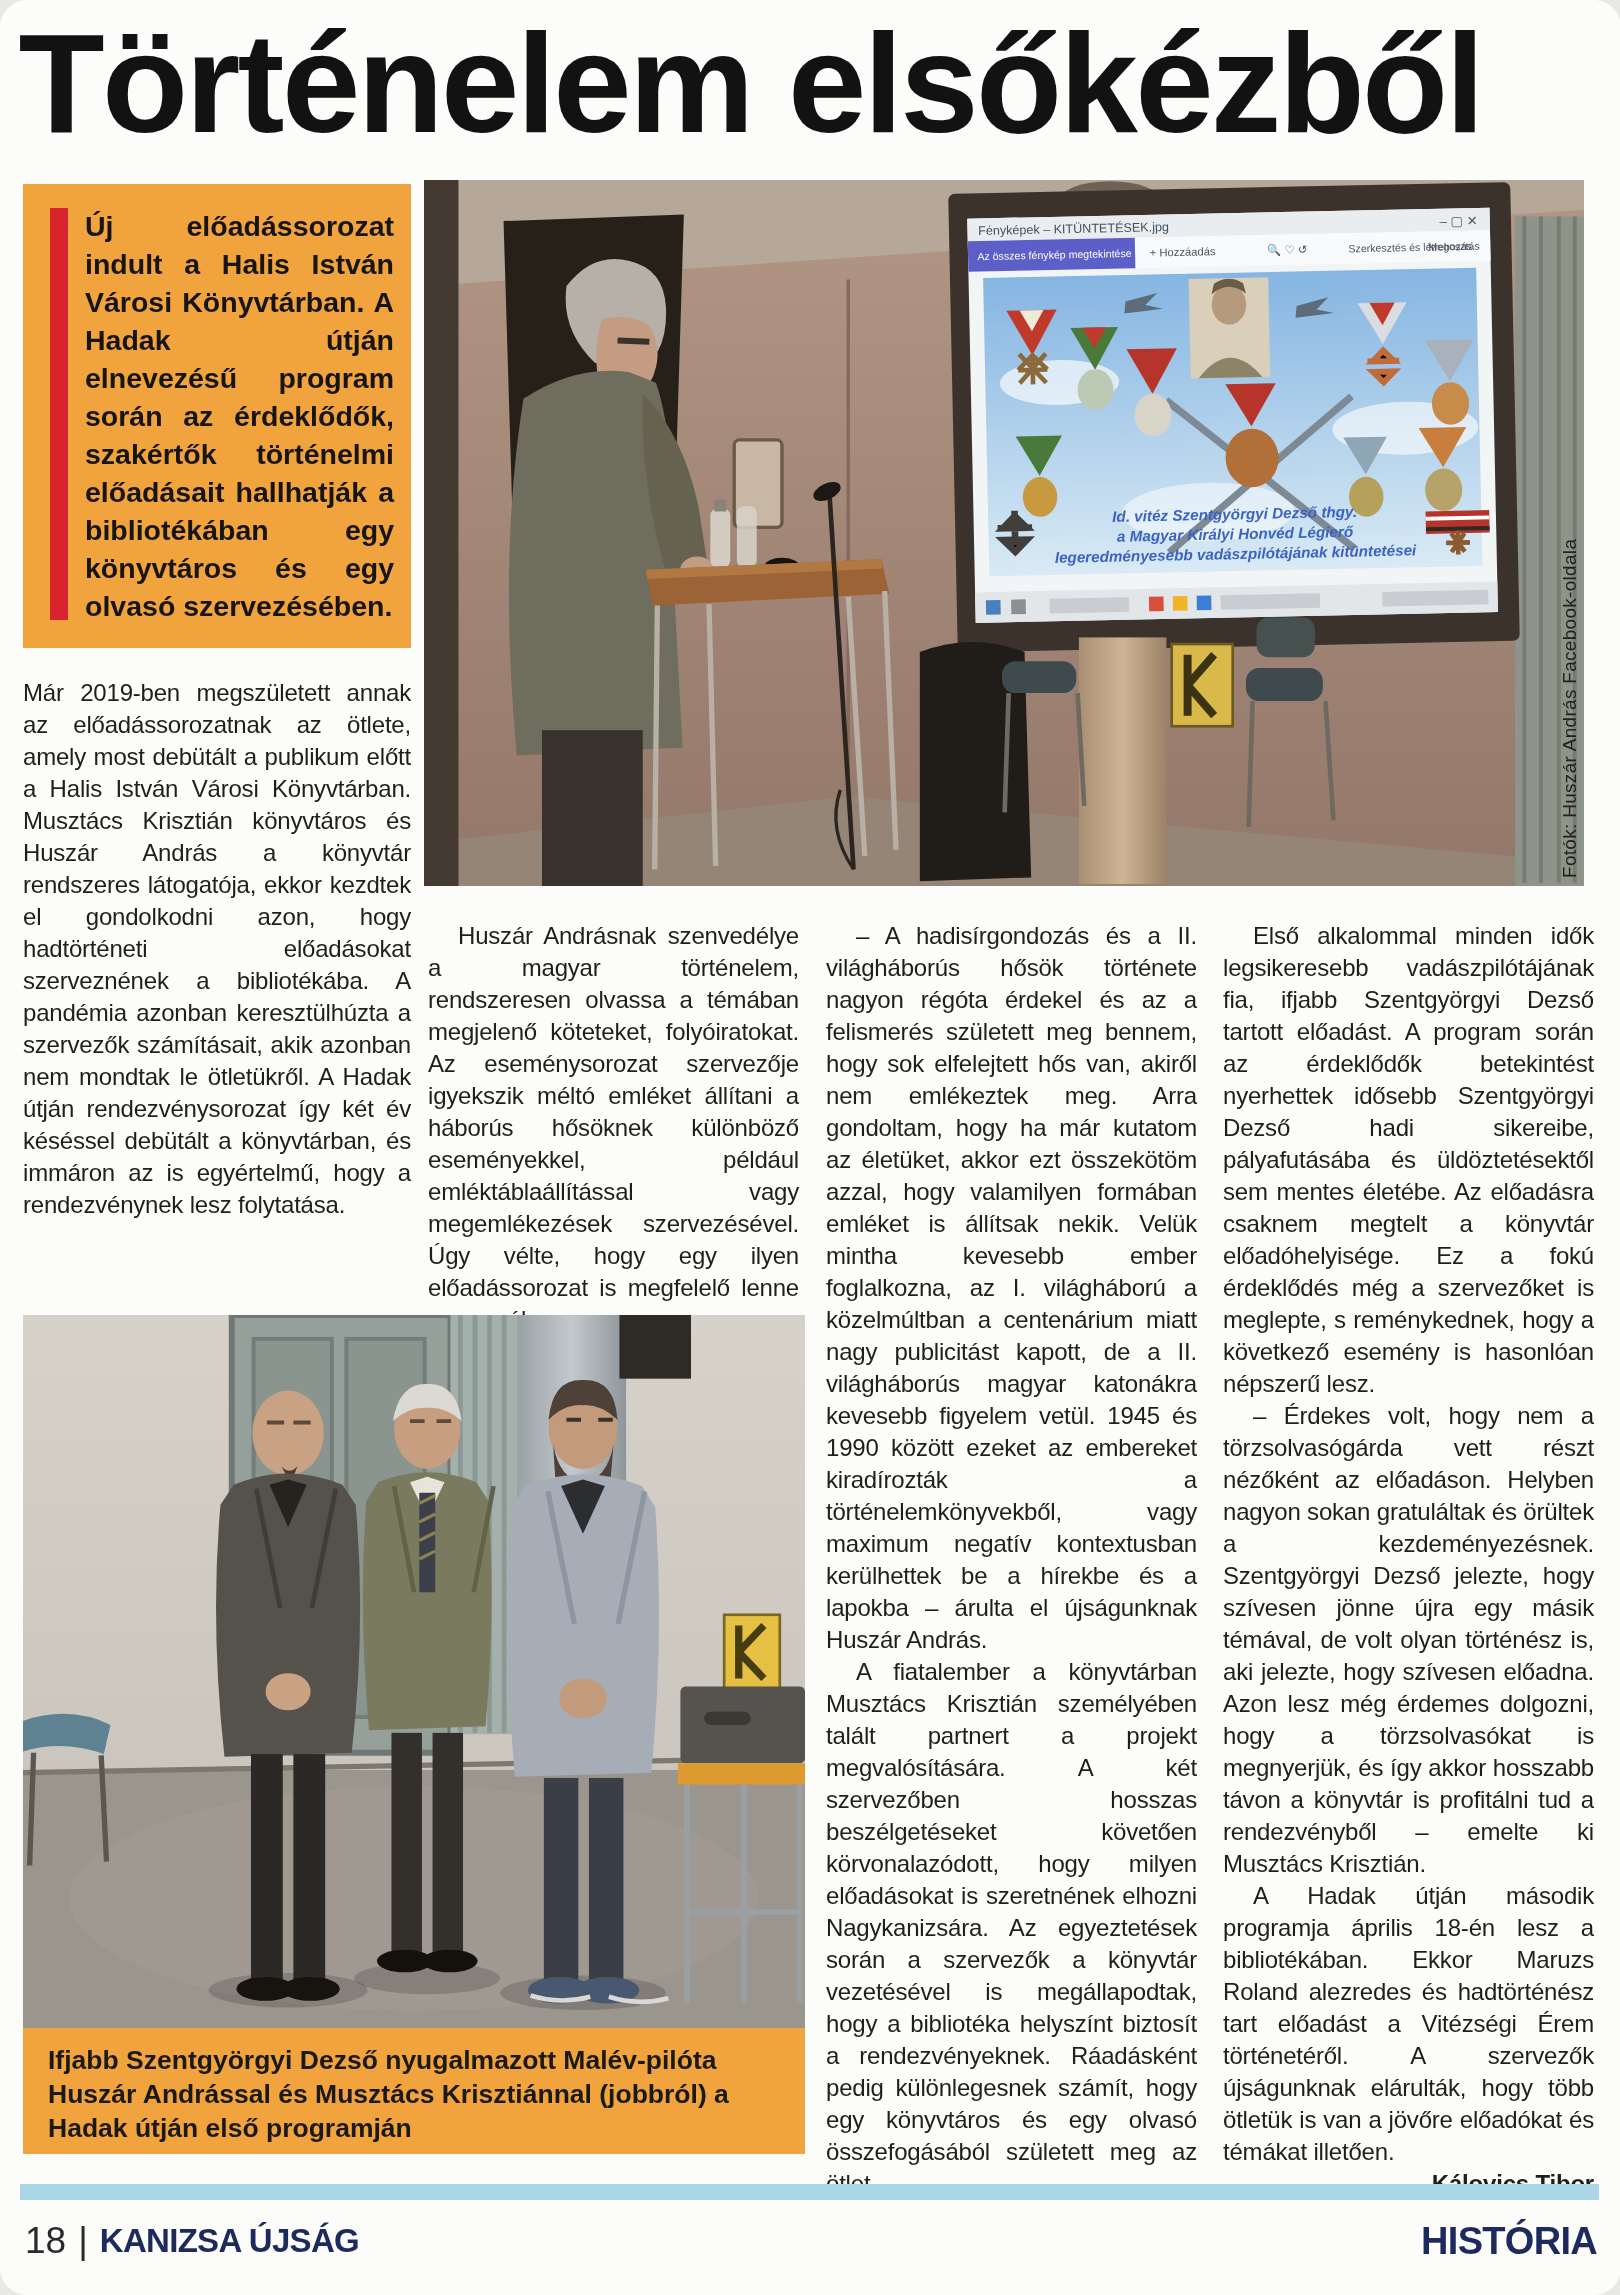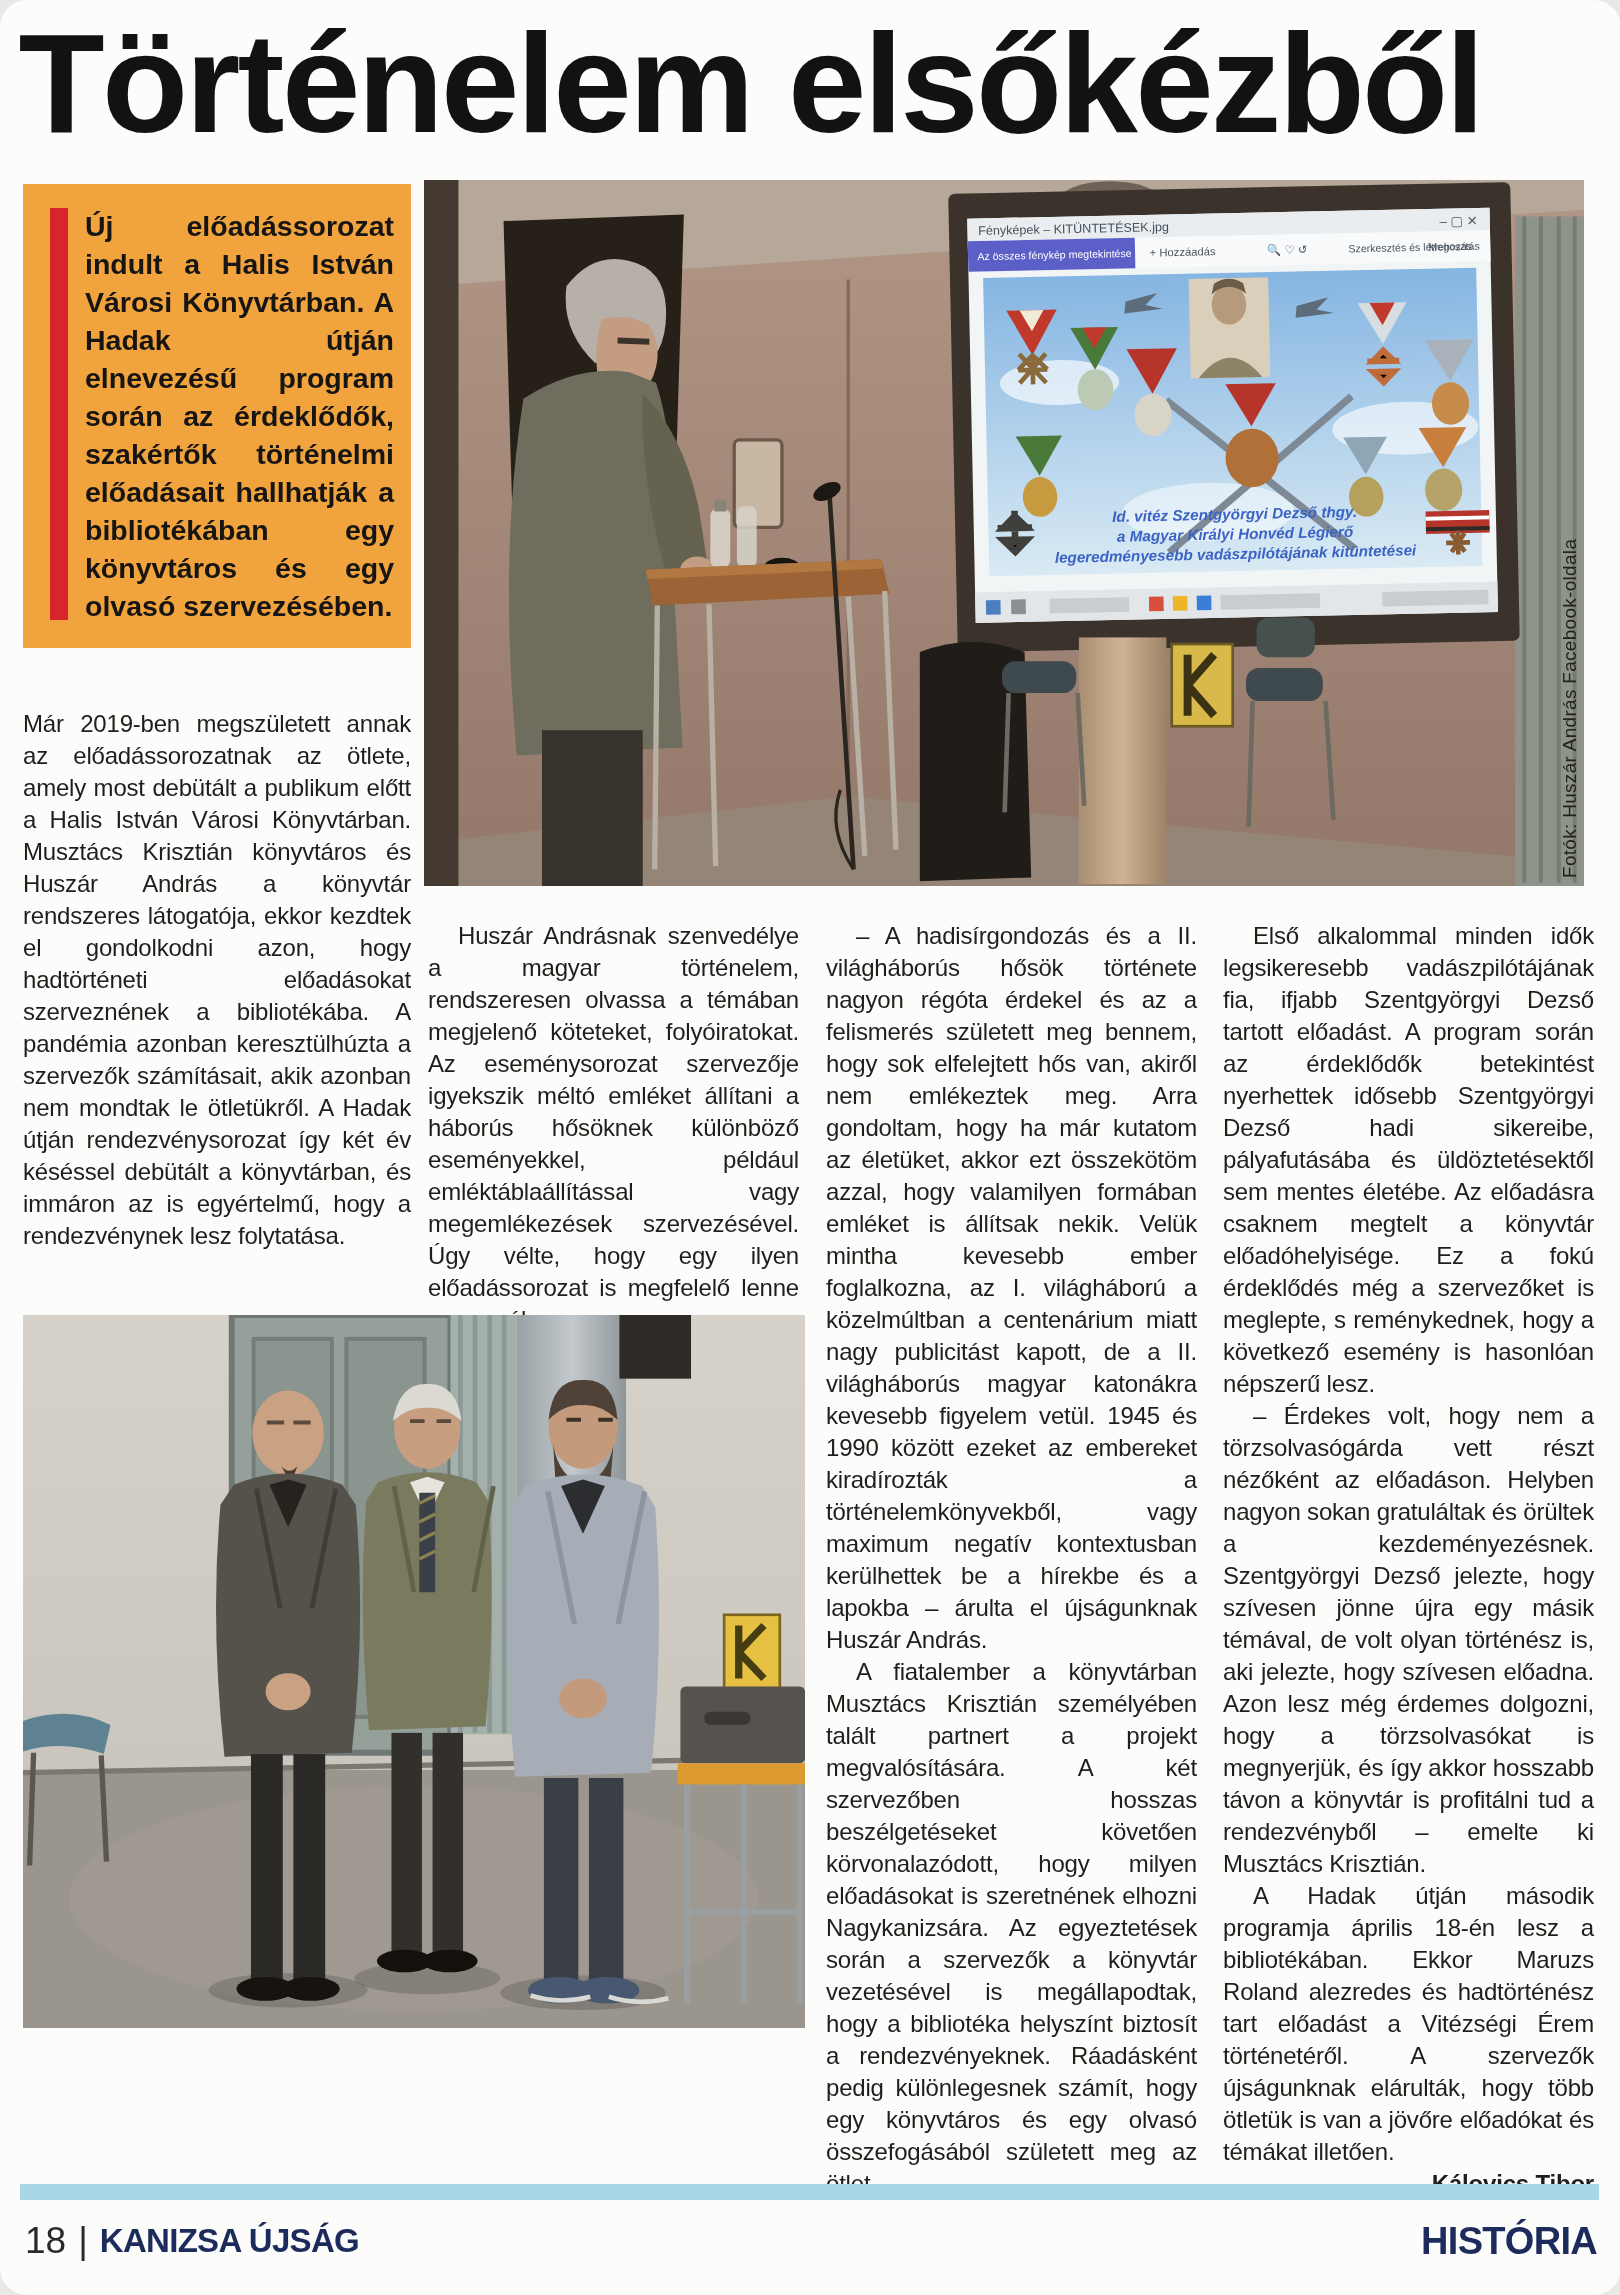--- a/index.html
+++ b/index.html
@@ -18,21 +18,21 @@
   .photo-top svg,.photo2 svg{position:absolute;left:0;top:0;width:100%;height:100%;}
   .photo-credit{position:absolute;right:2.7px;bottom:8px;height:398px;
         writing-mode:vertical-rl;transform:rotate(180deg);font-size:19px;color:#26201b;
         letter-spacing:0.3px;}
   .photo2{position:absolute;left:23px;top:1315px;width:782px;height:713px;overflow:hidden;}
   
   .col{position:absolute;font-size:24px;line-height:32px;letter-spacing:-0.2px;
         text-align:justify;color:#201e1c;hyphens:auto;}
   .col p{margin:0;}
   .col p.ind{text-indent:30px;}
-  .col1{left:23px;top:708px;width:388px;height:605px;}
+  .col1{left:23px;top:677px;width:388px;height:605px;}
   .col2{left:428px;top:920px;width:371px;height:393px;}
   .col3{left:826px;top:920px;width:371px;height:1260px;}
   .col4{left:1223px;top:920px;width:371px;height:1266px;}
   .byline{font-weight:bold;text-align:right;margin-top:4px;}
   
   .caption{position:absolute;left:23px;top:2028px;width:782px;height:126px;background:#f1a43d;
         box-sizing:border-box;padding:14.6px 25px 0 25px;font-weight:bold;font-size:26.5px;
         line-height:34px;color:#1b1916;}
   
   .rule{position:absolute;left:20px;top:2184px;width:1579px;height:16px;background:#a9d7e6;}
@@ -334,20 +334,21 @@
         <ellipse cx="845" cy="578" rx="36" ry="30" fill="#c49a7c"></ellipse>
         <rect x="786" y="698" width="52" height="310" fill="#3a3e46"></rect>
         <rect x="854" y="698" width="52" height="310" fill="#3a3e46"></rect>
         <ellipse cx="810" cy="1018" rx="48" ry="20" fill="#485870"></ellipse>
         <ellipse cx="882" cy="1018" rx="48" ry="20" fill="#485870"></ellipse>
         <path d="M766,1026 q44,14 90,2 m28,0 q44,14 90,2" stroke="#d8d8d4" stroke-width="7" fill="none"></path>
       </g>
     </svg>
   </figure>
 
+  <div class="caption">Ifjabb Szentgyörgyi Dezső nyugalmazott Malév-pilóta Huszár Andrással és Musztács Krisztiánnal (jobbról) a Hadak útján első programján</div>
 
   <div class="rule"></div>
 
   <div class="footer">
     <div class="footer-left">
       <span class="pagenum">18</span>
       <span class="fsep">|</span>
       <span class="pub">KANIZSA ÚJSÁG</span>
     </div>
     <span class="section">HISTÓRIA</span>

